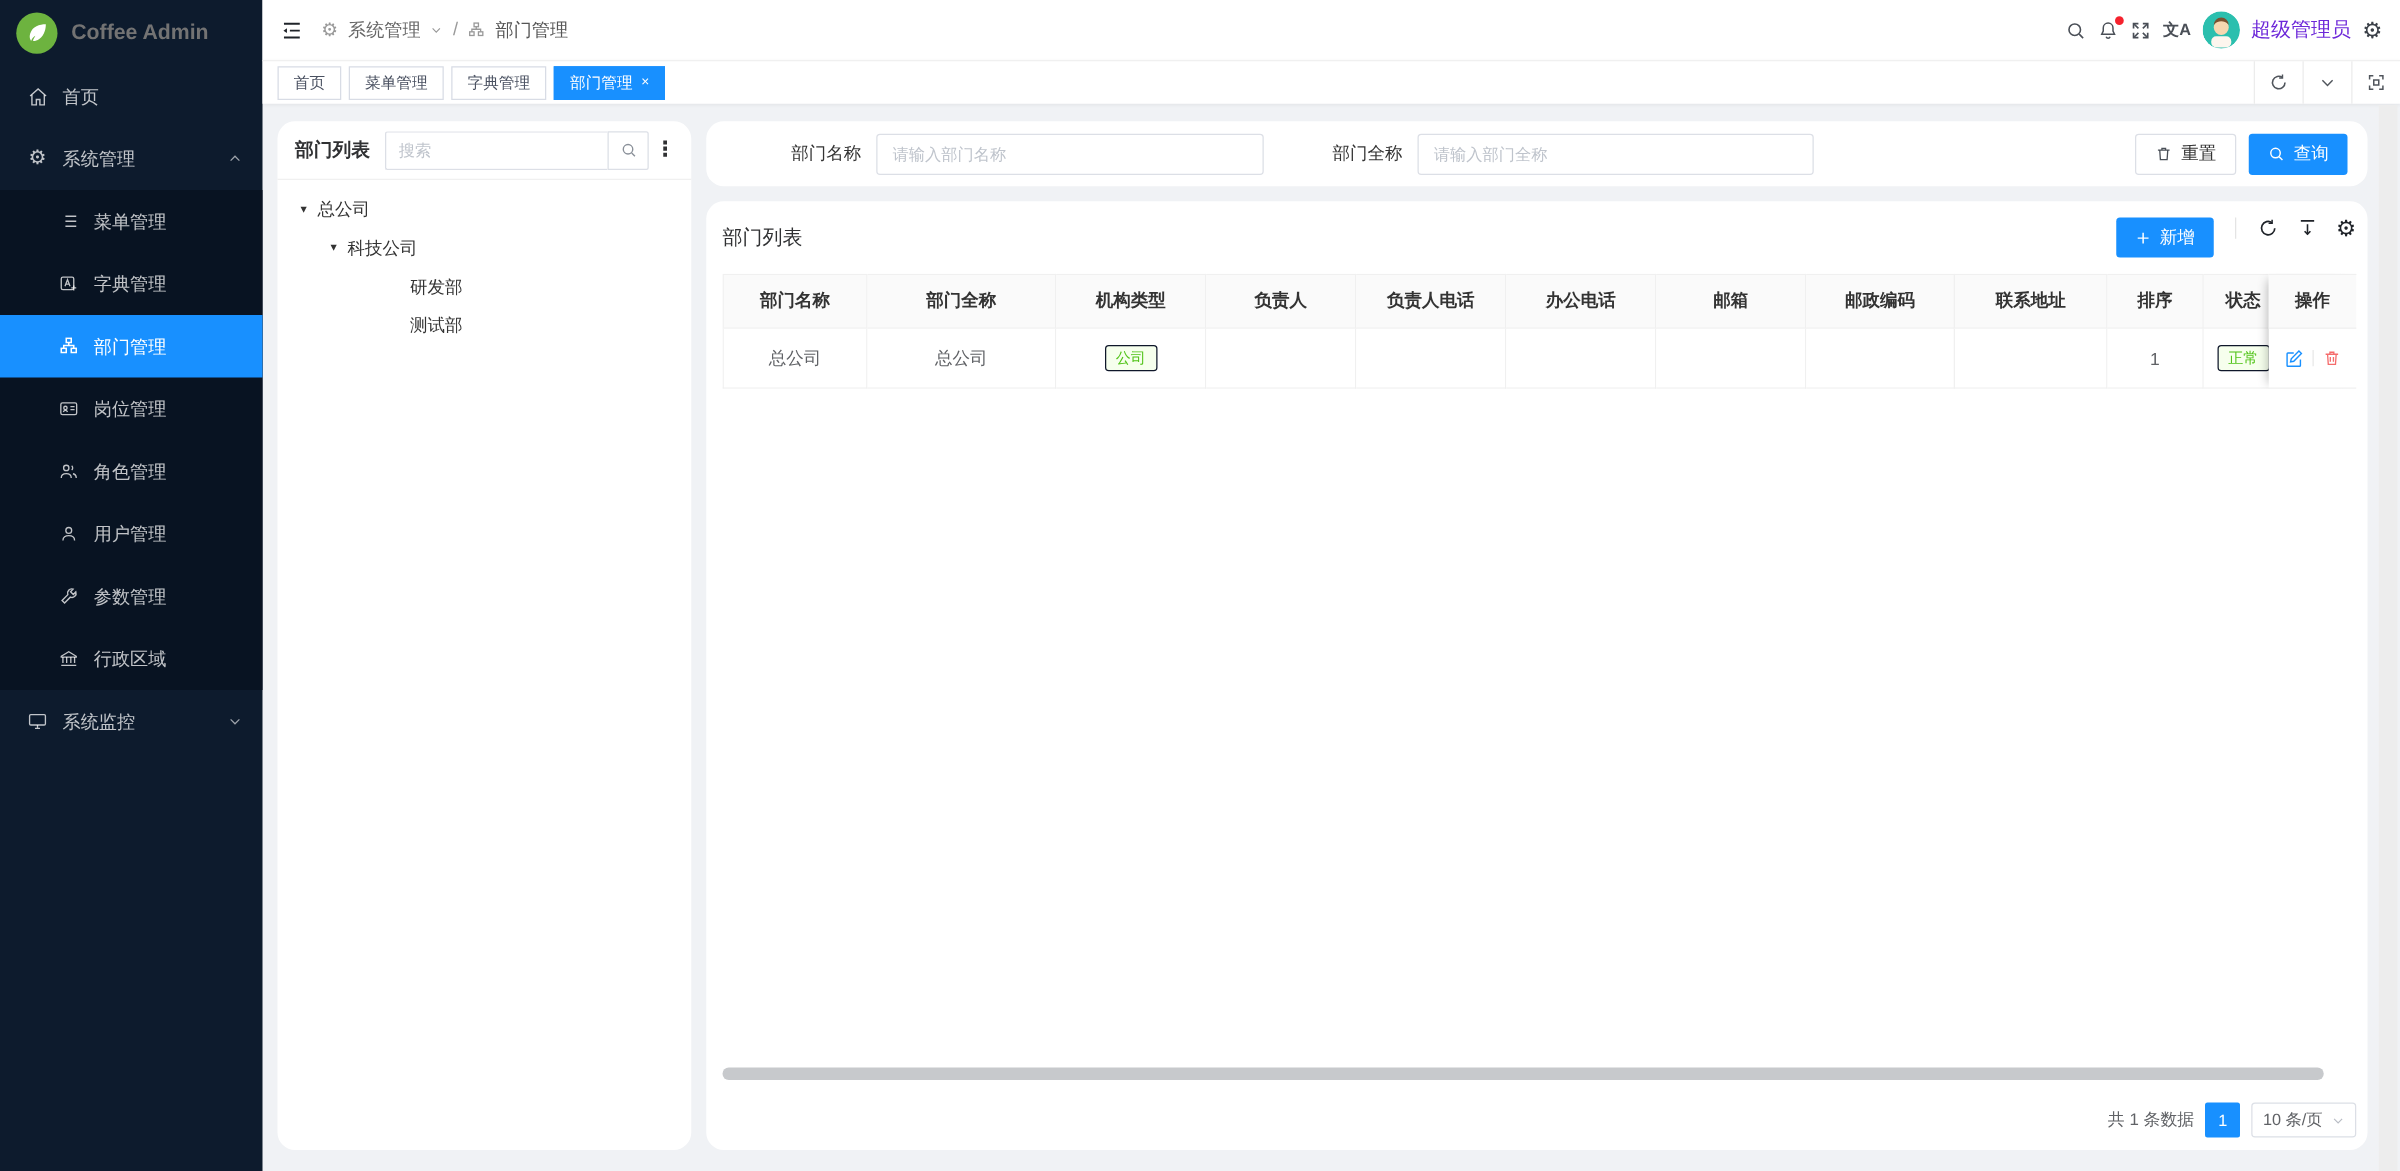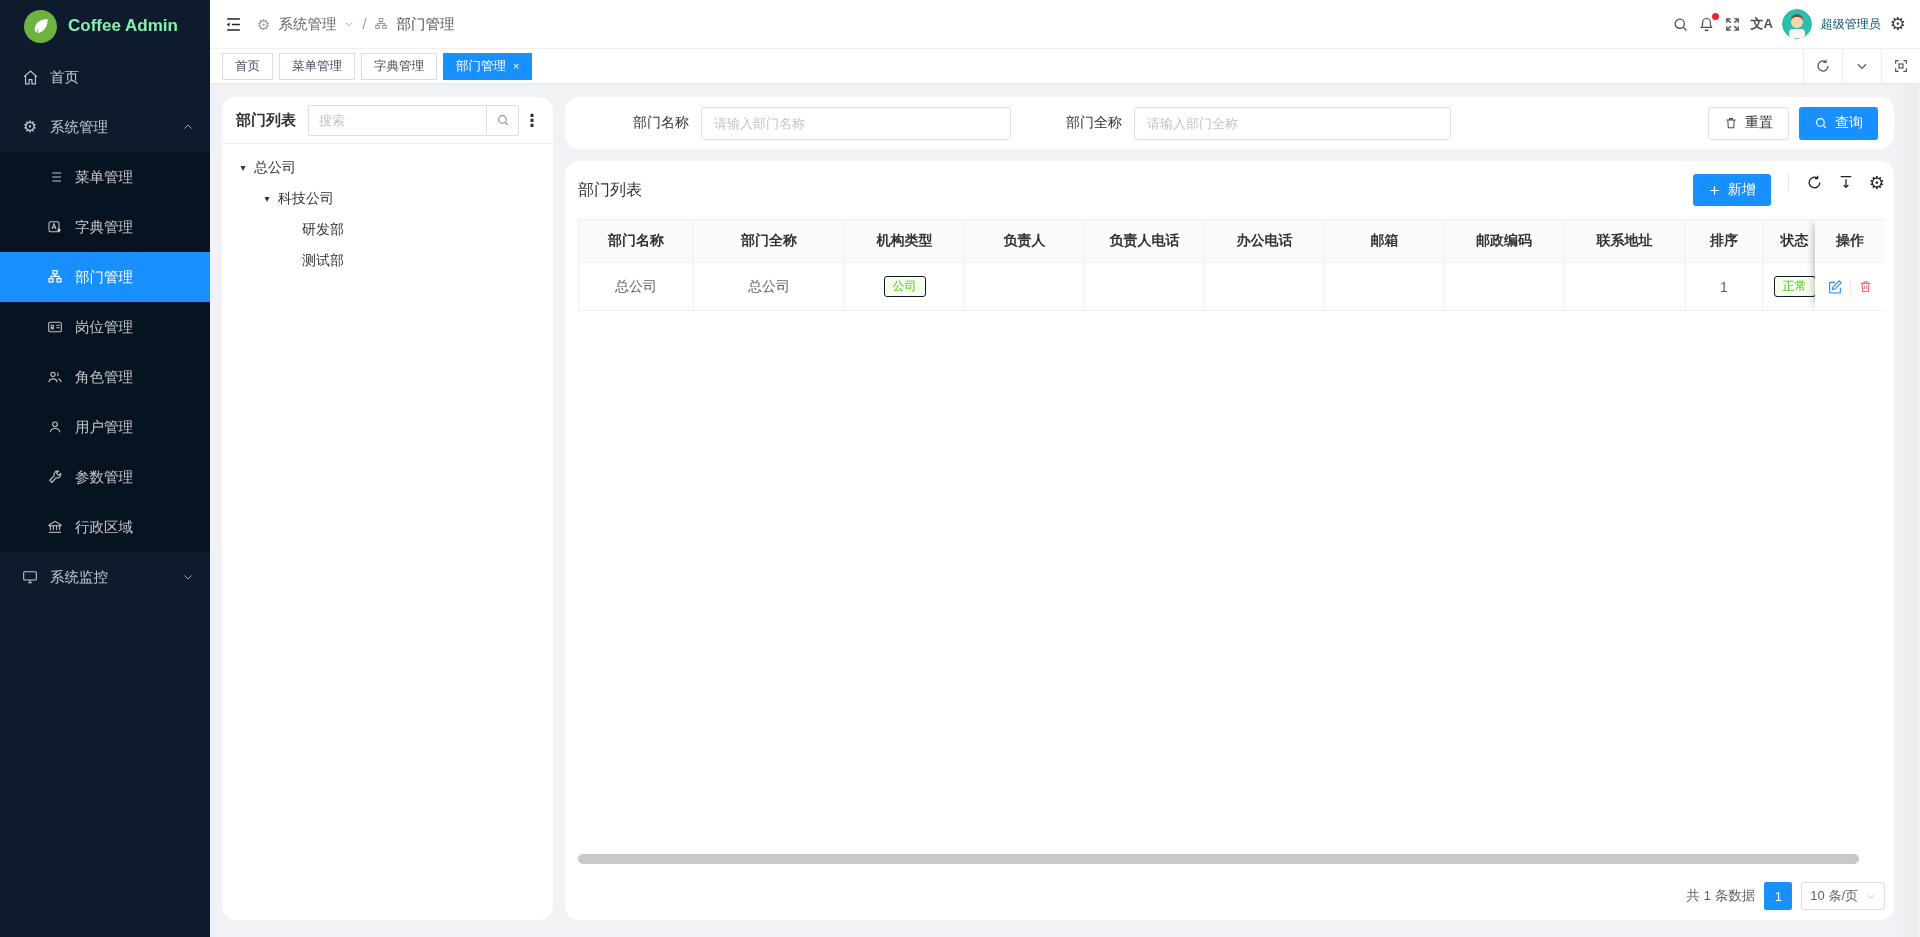--- a/index.html
+++ b/index.html
@@ -2,21 +2,21 @@
 <html><head>
 <meta charset="utf-8">
 <style>
   * { margin:0; padding:0; box-sizing:border-box; }
   html,body { width:1920px; height:937px; overflow:hidden; }
   body { display:flex; font-family:"Liberation Sans","DejaVu Sans",sans-serif; background:#f0f2f5; font-size:14px; color:#333; }
   svg { display:block; }
 
   
   .sidebar { width:210px; flex-shrink:0; background:#0d1b2d; color:rgba(255,255,255,.75); display:flex; flex-direction:column; }
-  .logo-row { height:52px; display:flex; align-items:center; gap:11px; padding-left:24px; color:#86efac; font-weight:bold; font-size:17px; flex-shrink:0; }
+  .logo-row { height:52px; display:flex; align-items:center; gap:11px; padding-left:13px; color:#737373; font-weight:bold; font-size:17px; flex-shrink:0; }
   .logo-badge { width:33px; height:33px; border-radius:50%; background:#6db33f; display:flex; align-items:center; justify-content:center; }
   .menu-item { height:50px; display:flex; align-items:center; padding:0 16px 0 20px; cursor:pointer; font-size:14.5px; }
   .menu-item .mi-icon { width:20px; margin-right:10px; display:flex; justify-content:center; align-items:center; font-size:16px; }
   .menu-item .mi-label { flex:1; }
   .menu-item .mi-arrow { color:rgba(255,255,255,.6); }
   .submenu { background:#081322; }
   .submenu .menu-item { padding-left:45px; }
   .menu-item.active { background:#1890ff; color:#fff; }
 
   
@@ -24,21 +24,21 @@
 
   .topbar { height:48px; background:#fff; display:flex; align-items:center; padding:0 14px; flex-shrink:0; }
   .crumb { display:flex; align-items:center; gap:8px; margin-left:14px; color:#666; font-size:14.5px; }
   .crumb .c-ico { color:#999; display:flex; align-items:center; }
   .crumb .c-sep { color:#999; }
   .top-actions { margin-left:auto; display:flex; align-items:center; gap:9px; color:#4a4f57; }
   .ta-item { display:flex; align-items:center; cursor:pointer; position:relative; }
   .badge-dot { position:absolute; top:-3px; right:-4px; width:7px; height:7px; border-radius:50%; background:#f5222d; }
   .user-chip { display:flex; align-items:center; gap:9px; cursor:pointer; }
   .avatar { width:30px; height:30px; border-radius:50%; overflow:hidden; }
-  .uname { font-size:12px; color:#0c4a6e;text-align:right; }
+  .uname { font-size:16px; color:#6d28d9;text-align:right; }
   .gear-glyph { font-size:18px; line-height:1; color:#3c4149; }
 
   .tabsbar { height:35px; background:#fff; border-top:1px solid #f0f0f0; display:flex; align-items:center; padding-left:12px; flex-shrink:0; box-shadow:0 1px 3px rgba(0,0,0,.06); }
   .tabs { display:flex; gap:6px; align-items:center; }
   .tab { height:27px; padding:0 12px; display:flex; align-items:center; gap:7px; border:1px solid #d8dce5; background:#fff; color:#495060; font-size:12.5px; cursor:pointer; }
   .tab.active { background:#1890ff; border-color:#1890ff; color:#fff; }
   .tab .tab-close { font-size:11px; line-height:1; }
   .tabs-actions { margin-left:auto; display:flex; height:100%; }
   .tb-act { width:39px; display:flex; align-items:center; justify-content:center; border-left:1px solid #ececec; color:#50555c; cursor:pointer; }
 
@@ -53,21 +53,21 @@
   .tree-search { flex:1; display:flex; min-width:0; }
   .tree-search input { flex:1; min-width:0; height:31px; border:1px solid #dcdfe6; border-right:none; border-radius:2px 0 0 2px; padding:0 10px; font-size:13px; color:#606266; outline:none; }
   .tree-search input::placeholder { color:#bfc4cc; }
   .tree-search-btn { width:33px; height:31px; border:1px solid #dcdfe6; border-radius:0 2px 2px 0; background:#fff; display:flex; align-items:center; justify-content:center; color:#8a9099; cursor:pointer; }
   .tree-dots { width:26px; text-align:center; font-size:17px; font-weight:bold; color:#303133; cursor:pointer; letter-spacing:0; }
   .tree-body { padding:8px 0; overflow:hidden; }
   .tree-node { height:31px; display:flex; align-items:center; font-size:14px; color:#333; cursor:pointer; }
   .tree-node .caret { width:22px; text-align:center; font-size:10px; color:#333; }
   .tn-l0 { padding-left:10px; }
   .tn-l1 { padding-left:34px; }
-  .tn-l2 { padding-left:58px; }
+  .tn-l2 { padding-left:84px; }
   .caret.empty { visibility:hidden; }
 
   
   .right-col { flex:1; min-width:0; display:flex; flex-direction:column; gap:12px; }
 
   .filter-card { height:52px; display:flex; align-items:center; padding:0 16px; flex-shrink:0; }
   .f-label { font-size:14px; color:#333; margin-right:12px; white-space:nowrap; }
   .f-input { width:310px; height:33px; border:1px solid #dcdfe6; border-radius:3px; padding:0 12px; font-size:13px; color:#606266; outline:none; }
   .f-input::placeholder { color:#bfc4cc; }
   .f-group2 { margin-left:55px; display:flex; align-items:center; }

